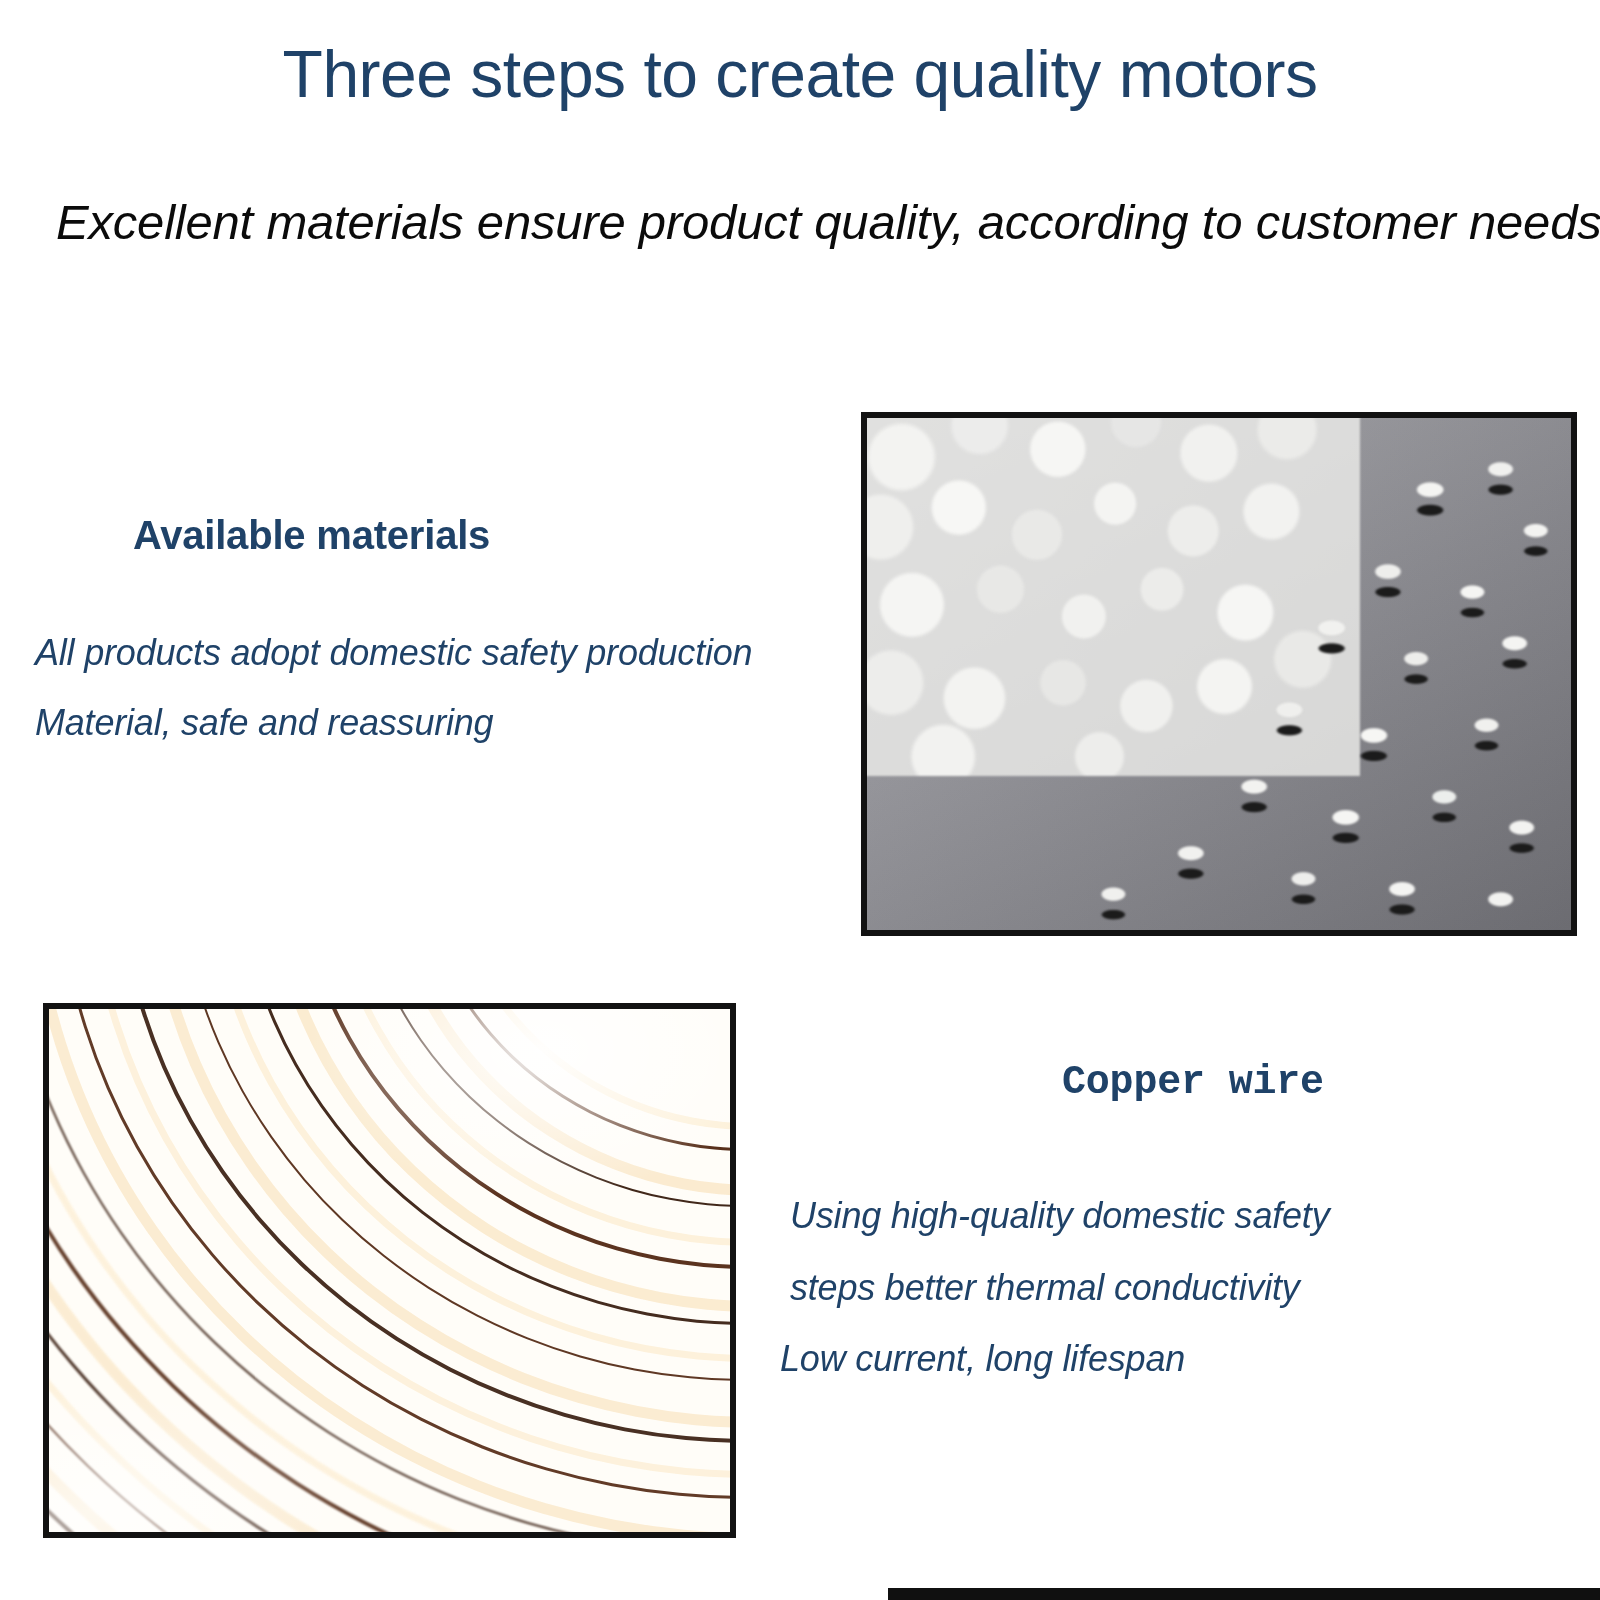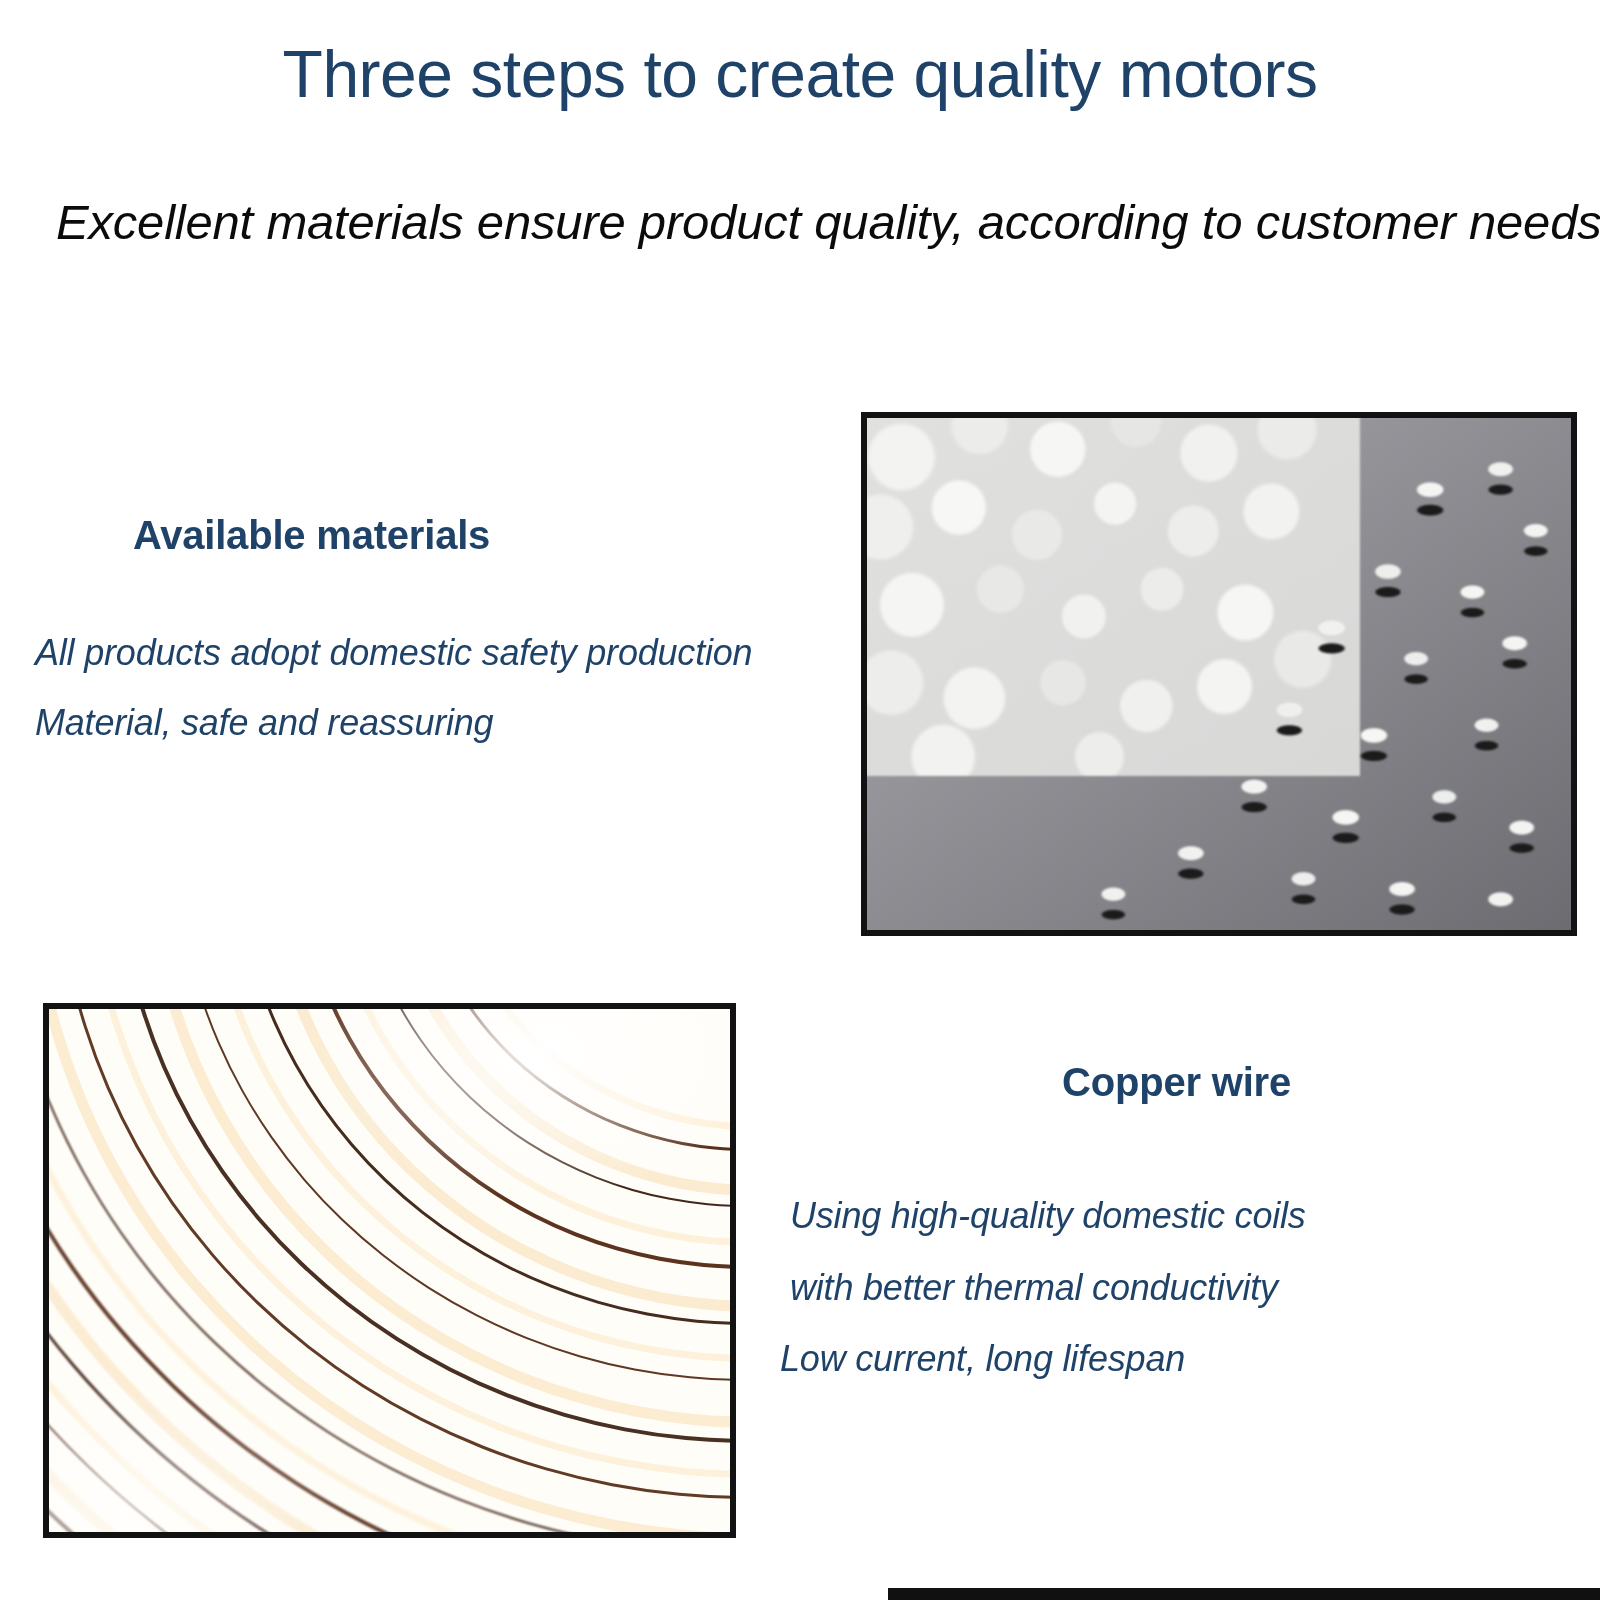--- a/index.html
+++ b/index.html
@@ -54,21 +54,21 @@
   .sec-head {
     position: absolute;
     color: #1f4268;
     font-weight: 700;
     font-size: 40px;
     letter-spacing: -0.2px;
     white-space: nowrap;
     text-align: center;
   }
   .head-materials { left: 133px; top: 513px; }
-  .head-copper    { left: 1062px; top: 1060px; }
+  .head-copper    { left: 1062px; top: 1060px; font-family: Liberation Mono, monospace; }
 
   
   .body-line {
     position: absolute;
     color: #1f4268;
     font-style: italic;
     font-weight: 400;
     font-size: 36px;
     letter-spacing: -0.2px;
     white-space: nowrap;
@@ -241,22 +241,22 @@
   <div class="body-line mat-l2">Material, safe and reassuring</div>
 
   <div class="photo-pellets">
     <div class="pellets-bg"></div>
     <div class="pellets-mass"></div>
     <div class="pellets-scatter"></div>
   </div>
 
   <div class="sec-head head-copper">Copper wire</div>
 
-  <div class="body-line cop-l1">Using high-quality domestic coils</div>
-  <div class="body-line cop-l2">with better thermal conductivity</div>
+  <div class="body-line cop-l1">Using high-quality domestic safety</div>
+  <div class="body-line cop-l2">steps better thermal conductivity</div>
   <div class="body-line cop-l3">Low current, long lifespan</div>
 
   <div class="photo-copper">
     <div class="copper-inner" id="copper-inner">
         <div class="coil" style="width: 600px; height: 570px; left: 394.62px; top: -462.82px; border-width: 7px; border-color: rgb(253, 240, 216); opacity: 0.92; filter: blur(0.5px);"></div>
         <div class="coil" style="width: 660px; height: 628px; left: 364.62px; top: -491.82px; border-width: 3px; border-color: rgb(74, 30, 8); opacity: 0.916; filter: blur(0.52px);"></div>
         <div class="coil" style="width: 720px; height: 686px; left: 334.62px; top: -520.82px; border-width: 11px; border-color: rgb(251, 234, 205); opacity: 0.912; filter: blur(0.54px);"></div>
         <div class="coil" style="width: 780px; height: 744px; left: 304.62px; top: -549.82px; border-width: 2px; border-color: rgb(47, 19, 5); opacity: 0.908; filter: blur(0.56px);"></div>
         <div class="coil" style="width: 840px; height: 802px; left: 274.62px; top: -578.82px; border-width: 7px; border-color: rgb(253, 240, 216); opacity: 0.904; filter: blur(0.58px);"></div>
         <div class="coil" style="width: 900px; height: 860px; left: 244.62px; top: -607.82px; border-width: 4px; border-color: rgb(74, 30, 8); opacity: 0.9; filter: blur(0.6px);"></div>

